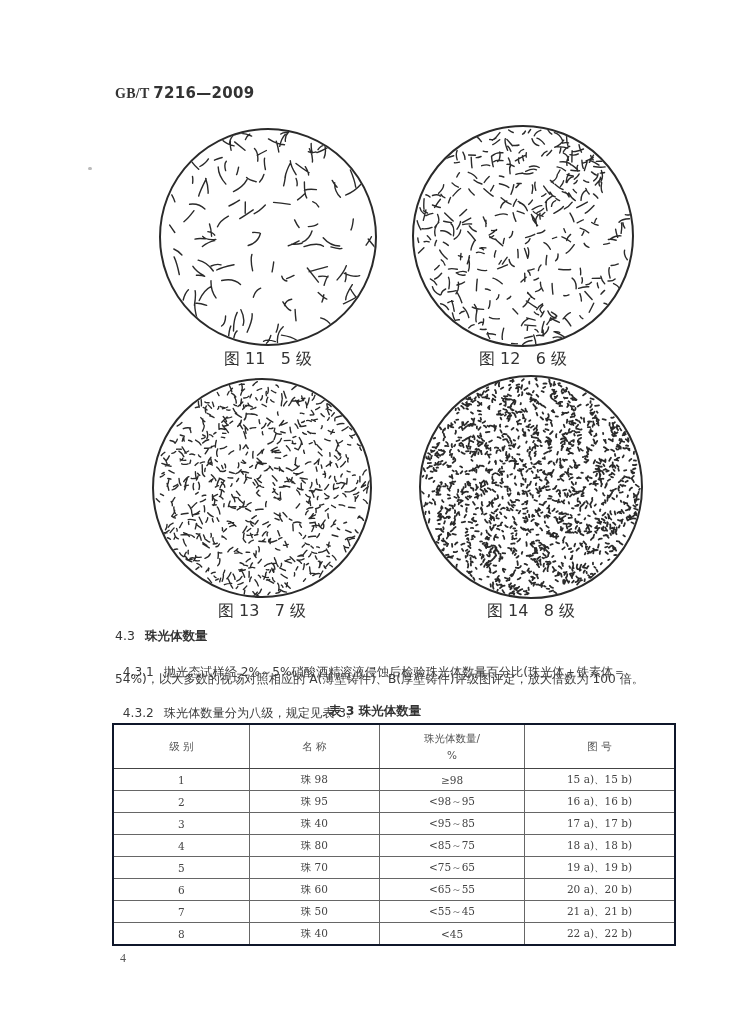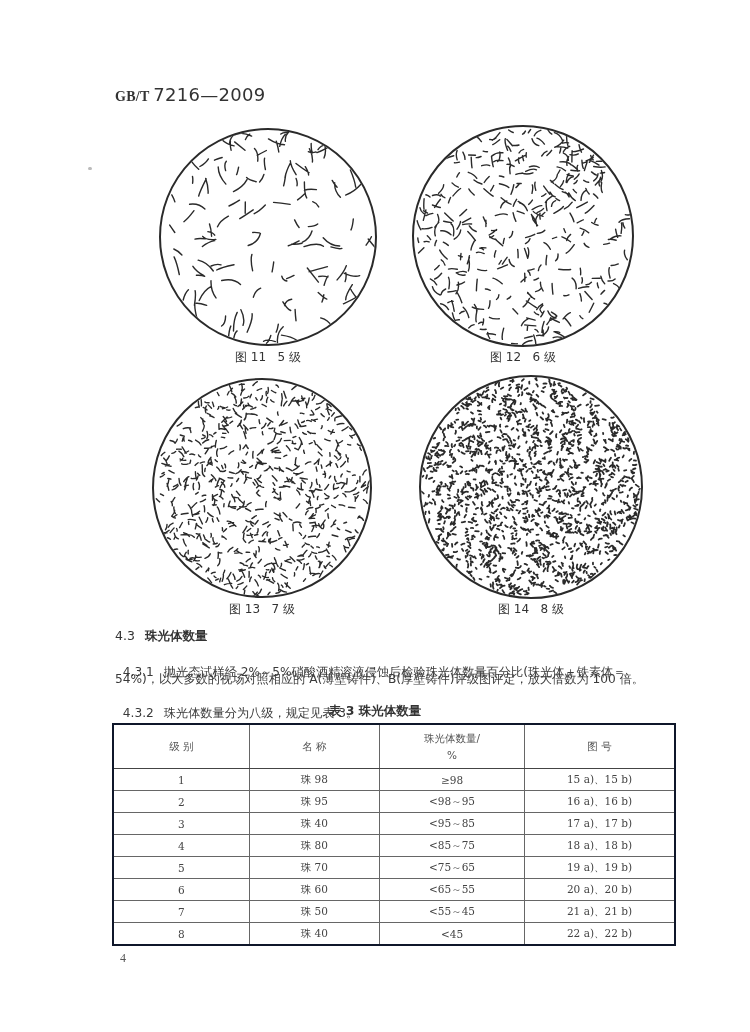--- a/index.html
+++ b/index.html
@@ -2,24 +2,24 @@
 <html><head>
 <meta charset="utf-8">
 <style>
   html, body { margin: 0; padding: 0; }
   body {
     width: 750px; height: 1032px; background: #ffffff; position: relative; overflow: hidden;
     font-family: "DejaVu Serif", "Liberation Serif", serif; color: #2a2a2a;
   }
   .abs { position: absolute; }
   .std-no { left: 115px; top: 84px; font-family: "Liberation Serif", serif; font-size: 14px; font-weight: bold; color: #333; letter-spacing: 0.3px; }
-  .std-no .yr { font-weight: normal; font-family: "DejaVu Sans", sans-serif; font-size: 18px; }
+  .std-no .yr { font-weight: bold; font-family: "DejaVu Sans", sans-serif; font-size: 15px; }
   .speck { left: 88px; top: 167px; width: 4px; height: 3px; background: #bbb; border-radius: 2px; }
   .fig svg { display: block; }
-  .caption { font-family: "DejaVu Sans", sans-serif; font-size: 12px; color: #333; white-space: pre; text-align: center; width: 120px; }
+  .caption { font-family: "DejaVu Sans", sans-serif; font-size: 16px; color: #333; white-space: pre; text-align: center; width: 120px; }
   .h3 { left: 115px; top: 628px; font-family: "DejaVu Sans", sans-serif; font-size: 12.5px; font-weight: bold; color: #333; }
   .h3 .num { font-weight: normal; margin-right: 10px; }
   .para { left: 115px; font-family: "DejaVu Sans", sans-serif; font-size: 12.2px; color: #3a3a3a; white-space: pre; }
   .para .num { margin-right: 10px; margin-top: 20px; }
   .tbl-title { left: 0; width: 750px; top: 703px; text-align: center; font-family: "DejaVu Sans", sans-serif; font-size: 12.5px; font-weight: bold; color: #333; }
   table.t3 { position: absolute; left: 112px; top: 723px; width: 564px; border-collapse: collapse; border: 2px solid #0f172a; font-family: "DejaVu Serif", serif; font-size: 10.5px; color: #444; }
   table.t3 td, table.t3 th { border: 1px solid #666; text-align: center; padding: 0; font-weight: normal; }
   table.t3 th { height: 43px; font-family: "DejaVu Sans", sans-serif; font-size: 10.5px; color: #555; }
   table.t3 td { height: 21px; }
   table.t3 tr.head-row th { border-bottom: 1.5px solid #444; }

